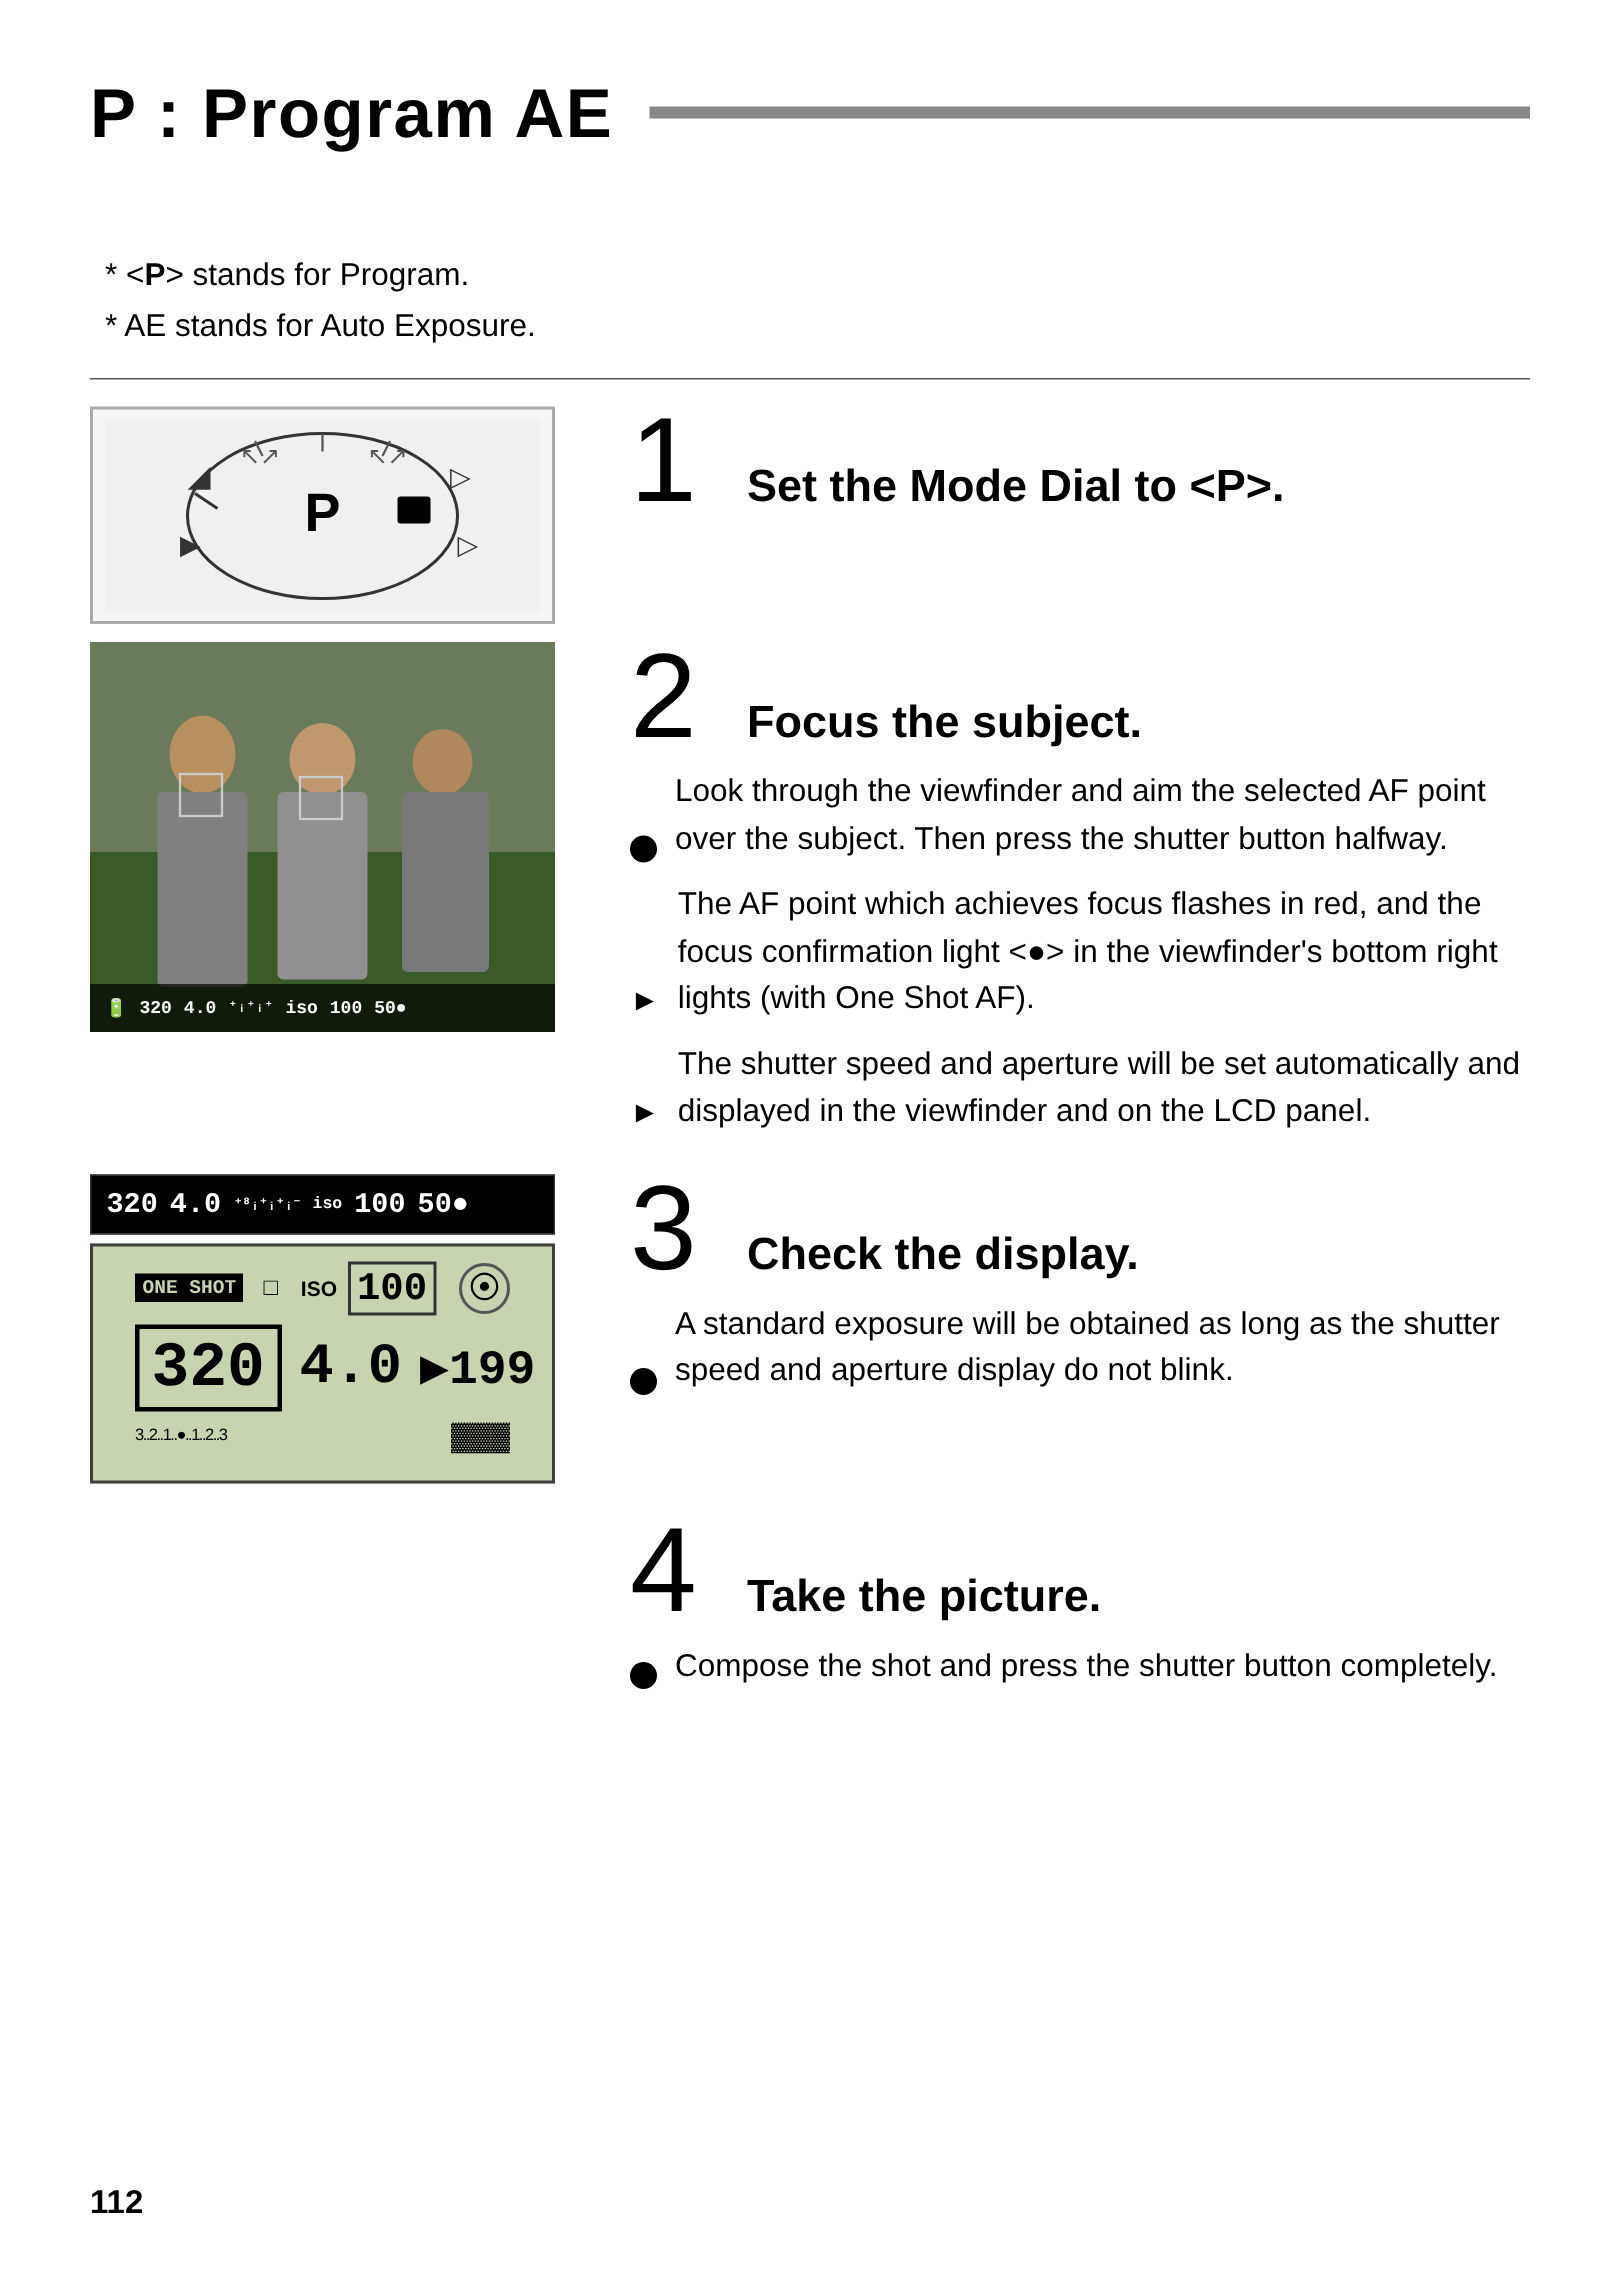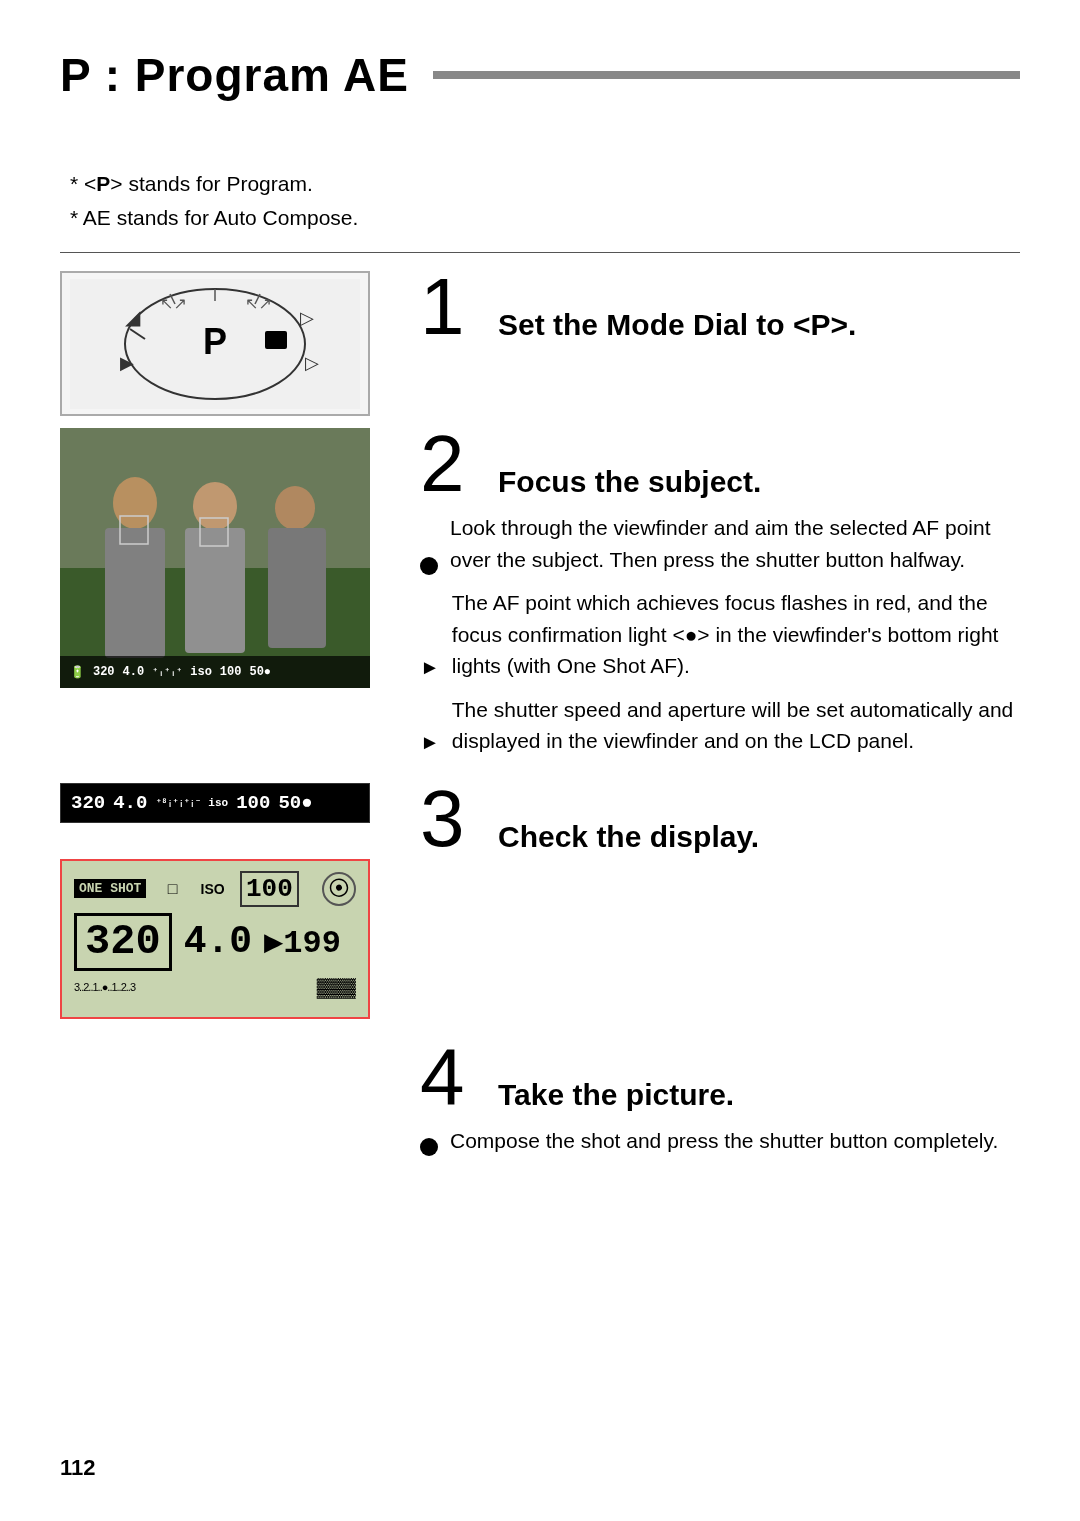--- a/index.html
+++ b/index.html
@@ -144,28 +144,27 @@
       color: #fff;
       font-family: 'Courier New', monospace;
       font-weight: bold;
     }
 
     
     .lcd-panel {
       width: 310px;
       height: 160px;
       background: #c8d4b0;
-      border: 2px solid #ef4444;
-      padding: 10px 12px;
+      border: 2px solid #404040;
+      padding: 10px 28px;
       position: relative;
       display: flex;
       flex-direction: column;
       gap: 6px;
       margin-bottom: 8px;
-      margin-top: 30px;
     }
     .lcd-top-row {
       display: flex;
       align-items: center;
       justify-content: space-between;
     }
     .lcd-label {
       font-family: 'Courier New', monospace;
       font-size: 13px;
       font-weight: bold;
@@ -288,21 +287,21 @@
   <div class="page-title">P : Program AE</div>
   <div class="title-rule"></div>
 </div>
 
 <div class="intro-text">
   <br>
 </div>
 <div class="note-text">
   * &lt;<span class="bold">P</span>&gt; stands for Program.
 </div>
-<div class="note-text">* AE stands for Auto Compose.</div>
+<div class="note-text">* AE stands for Auto Exposure.</div>
 
 <hr class="section-divider">
 
 <div class="step1-row">
 
   <div class="left-panel">
     <div class="mode-dial-box">
 
       <svg class="mode-dial-svg" viewBox="0 0 290 130">
 
@@ -433,20 +432,26 @@
         <span style="font-size:18px;">▓▓▓</span>
       </div>
     </div>
   </div>
 
   <div class="right-panel">
     <div class="step-title-row">
       <span class="step-num-large">3</span>
       <span class="step-title">Check the display.</span>
     </div>
+    <div class="step-content">
+      <div class="bullet-item">
+        <div class="bullet-circle"></div>
+        <span class="bullet-text">A standard exposure will be obtained as long as the shutter speed and aperture display do not blink.</span>
+      </div>
+    </div>
   </div>
 </div>
 
 <div class="step4-section">
 
   <div class="left-panel" style="visibility:hidden;"></div>
 
   <div class="right-panel">
     <div class="step-title-row">
       <span class="step-num-large">4</span>

